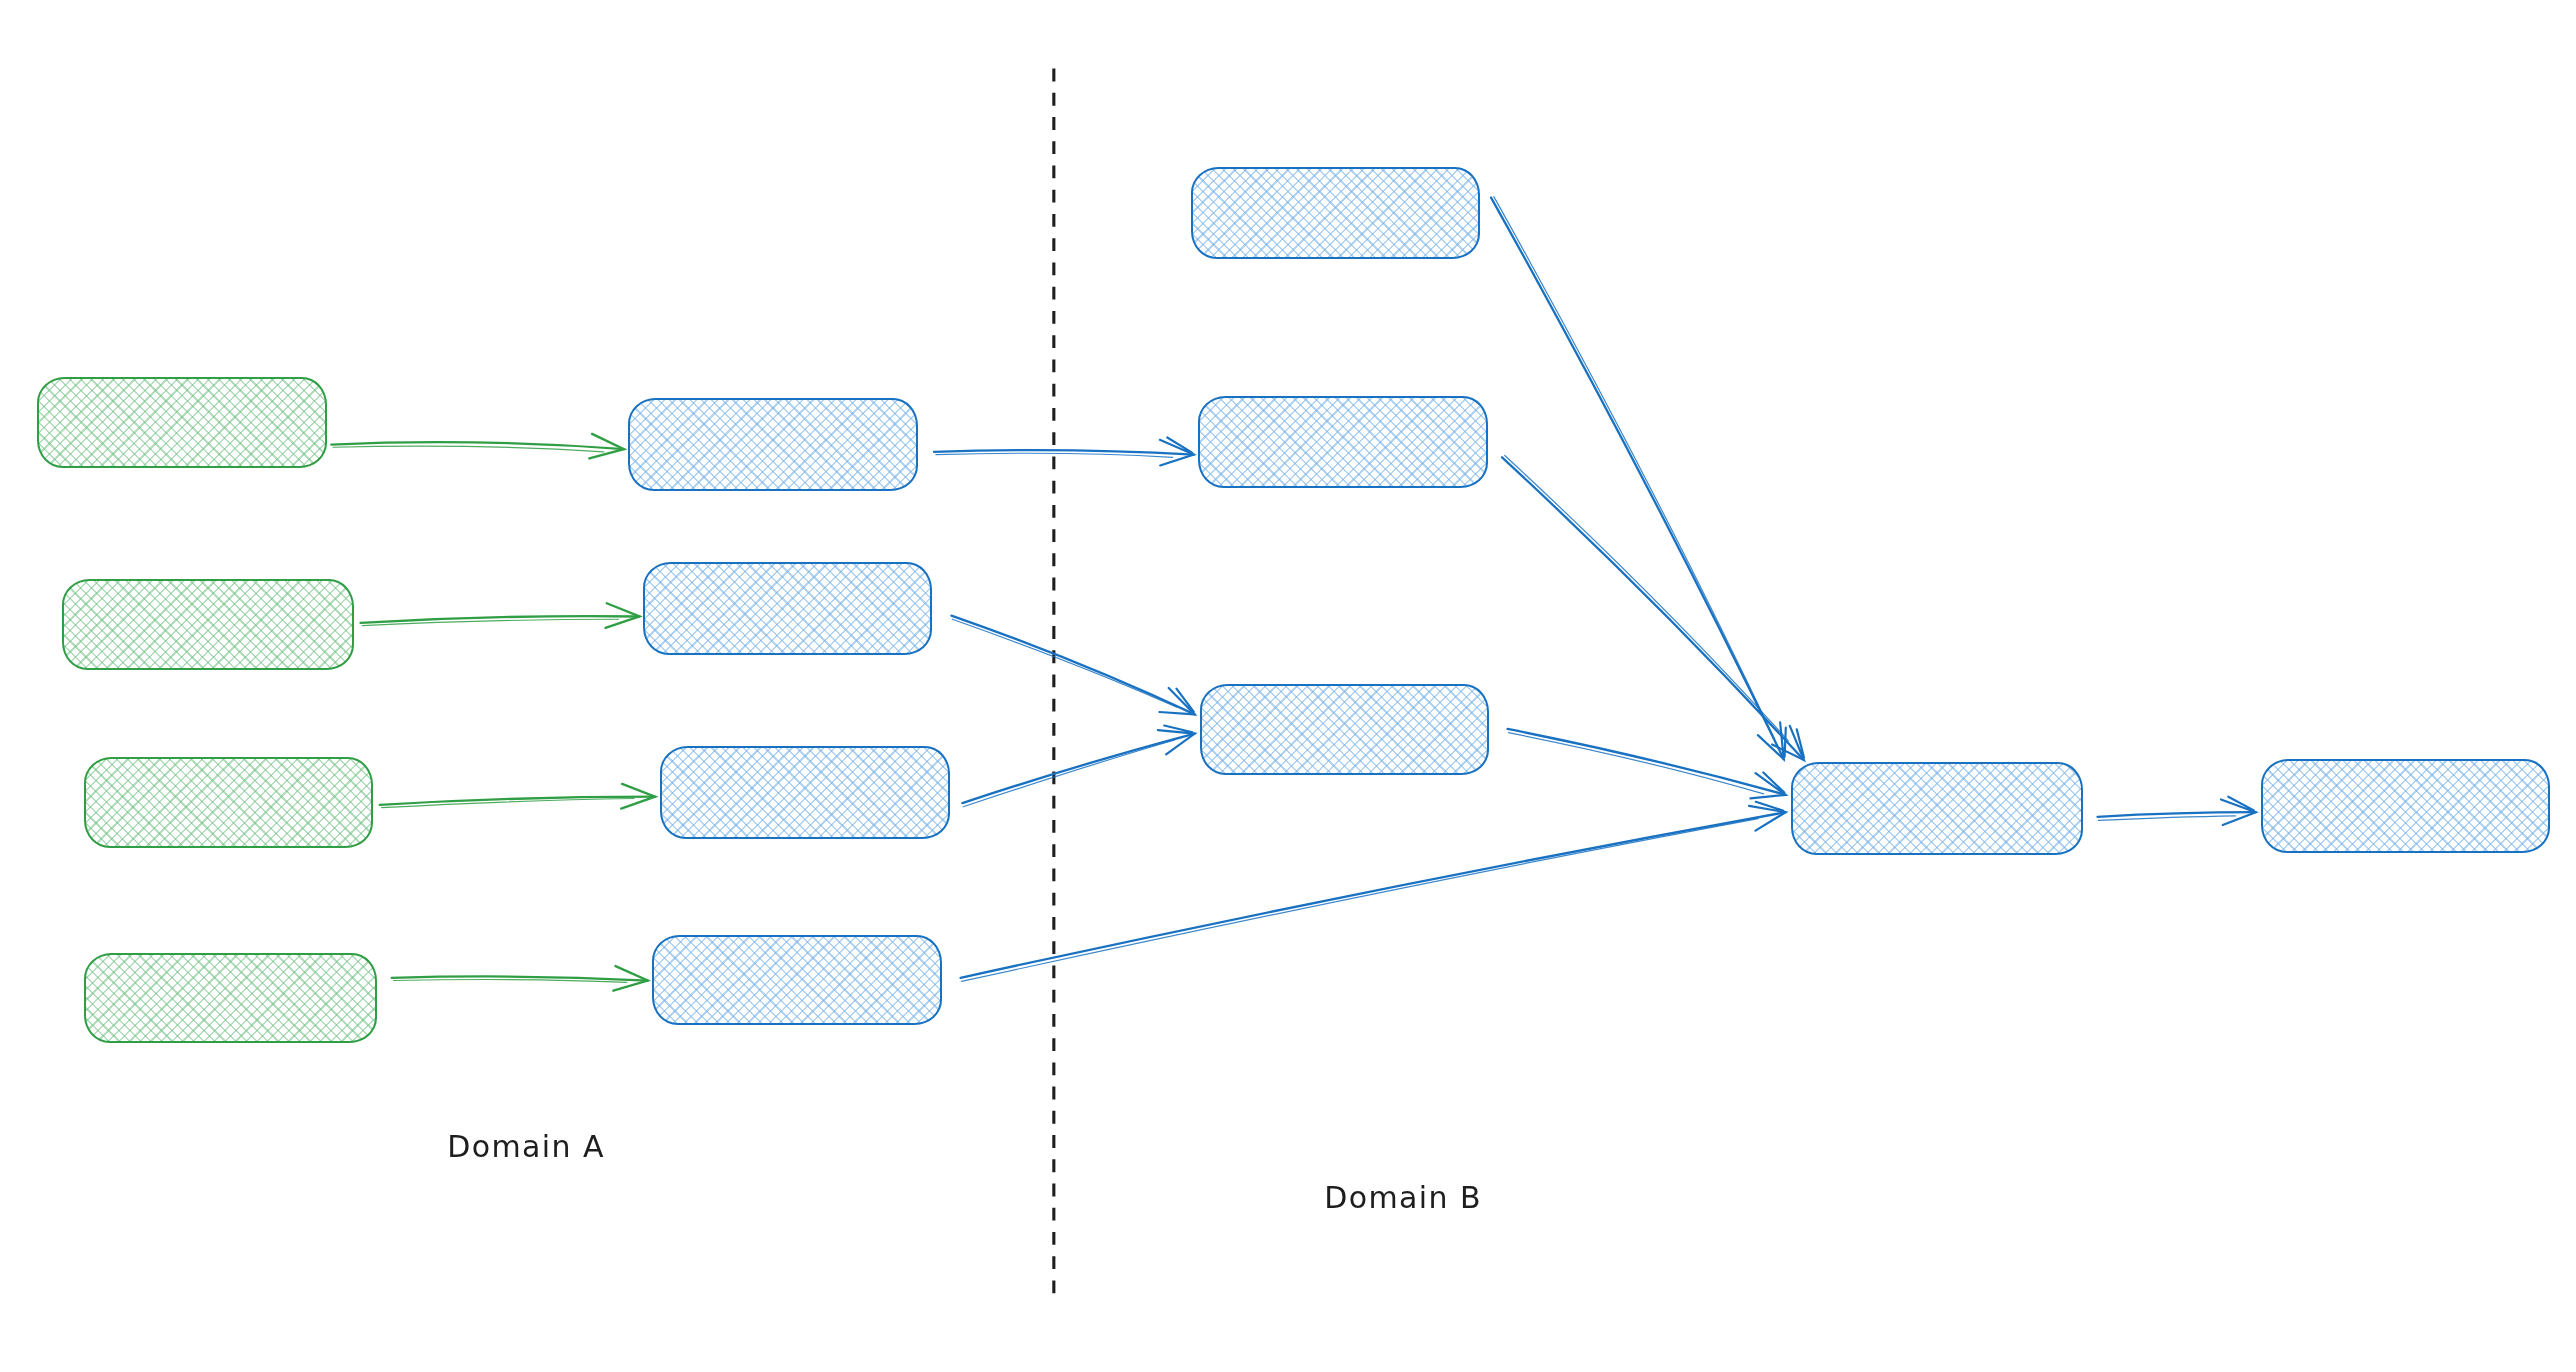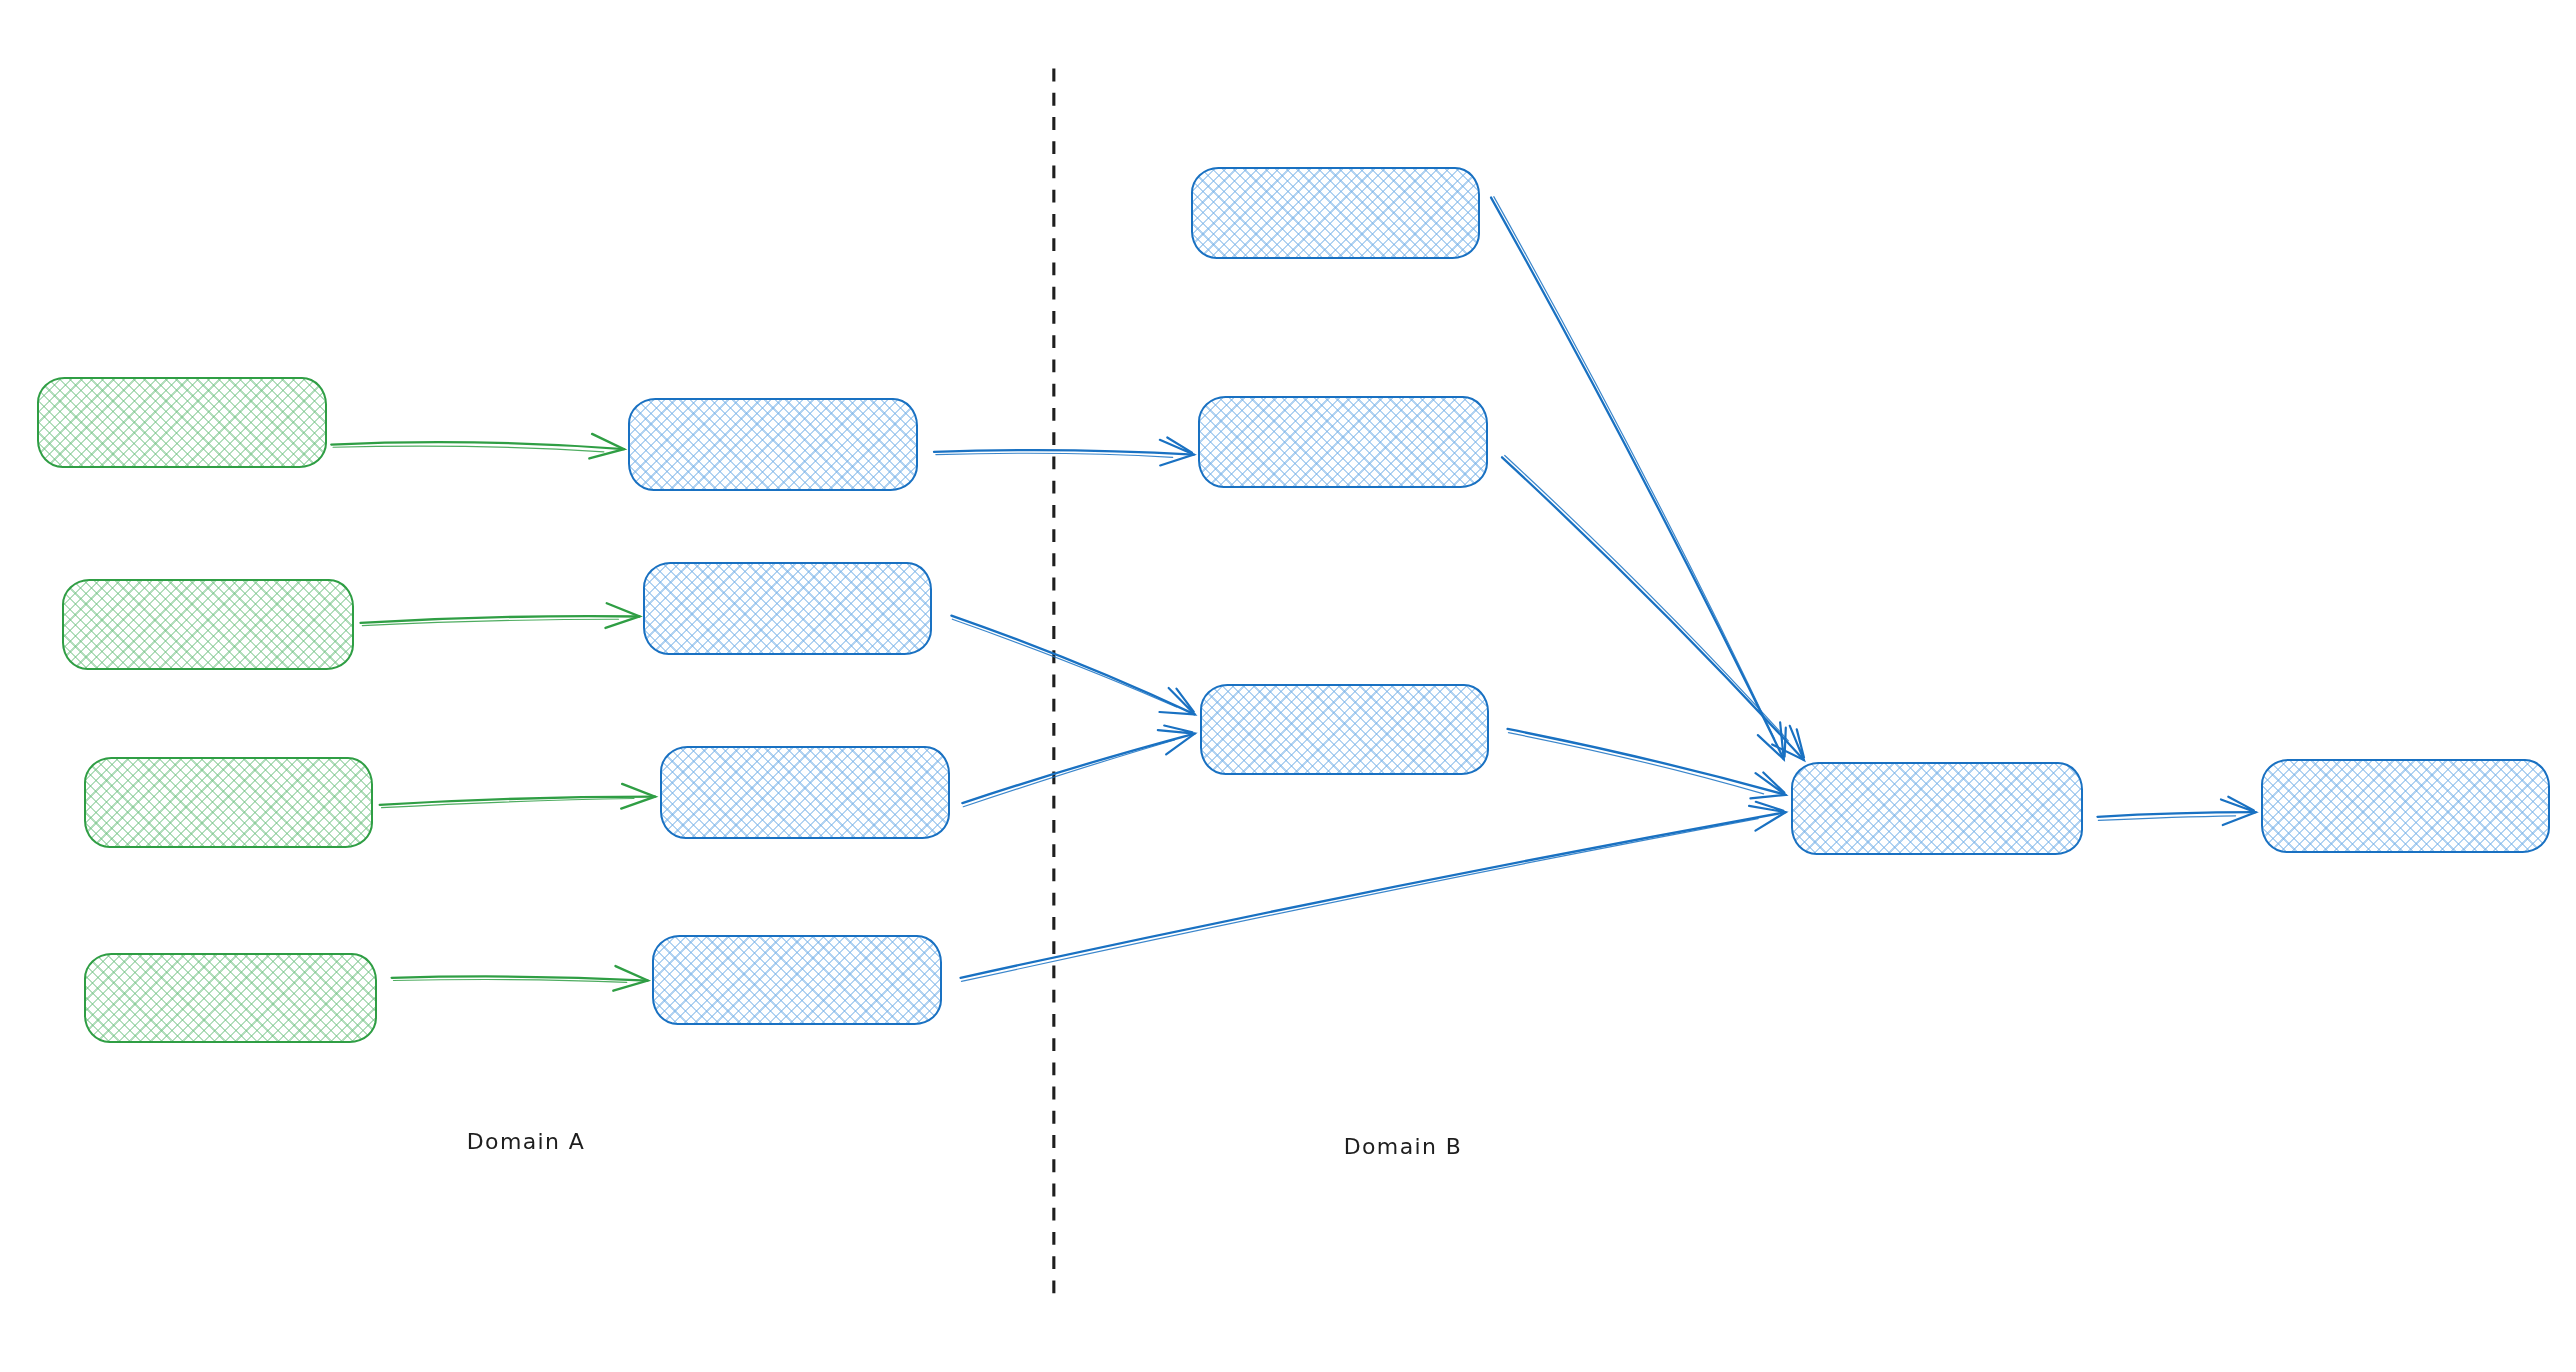--- a/index.html
+++ b/index.html
@@ -36,21 +36,21 @@
   }
   .overlay {
     position: absolute;
     left: 0; top: 0;
     pointer-events: none;
   }
   .domain-label {
     position: absolute;
     transform: translateX(-50%);
     color: #1e1e1e;
-    font-size: 22px;
+    font-size: 30px;
     letter-spacing: 1.4px;
     white-space: nowrap;
   }
 </style>
 </head>
 <body>
 
 <div class="canvas">
 
   <div class="node green" style="left:37px;  top:377px;  width:290px; height:91px;"></div>
@@ -114,16 +114,16 @@
 
       <path d="M1648 797 Q1805 828 1952 869" marker-end="url(#head-blue)"></path>
       <path d="M1649 801 Q1805 832 1928 868" stroke-width="1.3" opacity="0.85"></path>
 
       <path d="M2293 893 Q2380 888 2466 888" marker-end="url(#head-blue)"></path>
       <path d="M2294 897 Q2380 893 2444 892" stroke-width="1.3" opacity="0.85"></path>
     </g>
   </svg>
 
   <div class="domain-label" style="left:526px; top:1129px;">Domain A</div>
-  <div class="domain-label" style="left:1403px; top:1134px;">Domain B</div>
+  <div class="domain-label" style="left:1403px; top:1180px;">Domain B</div>
 
 </div>
 
 
 </body></html>

